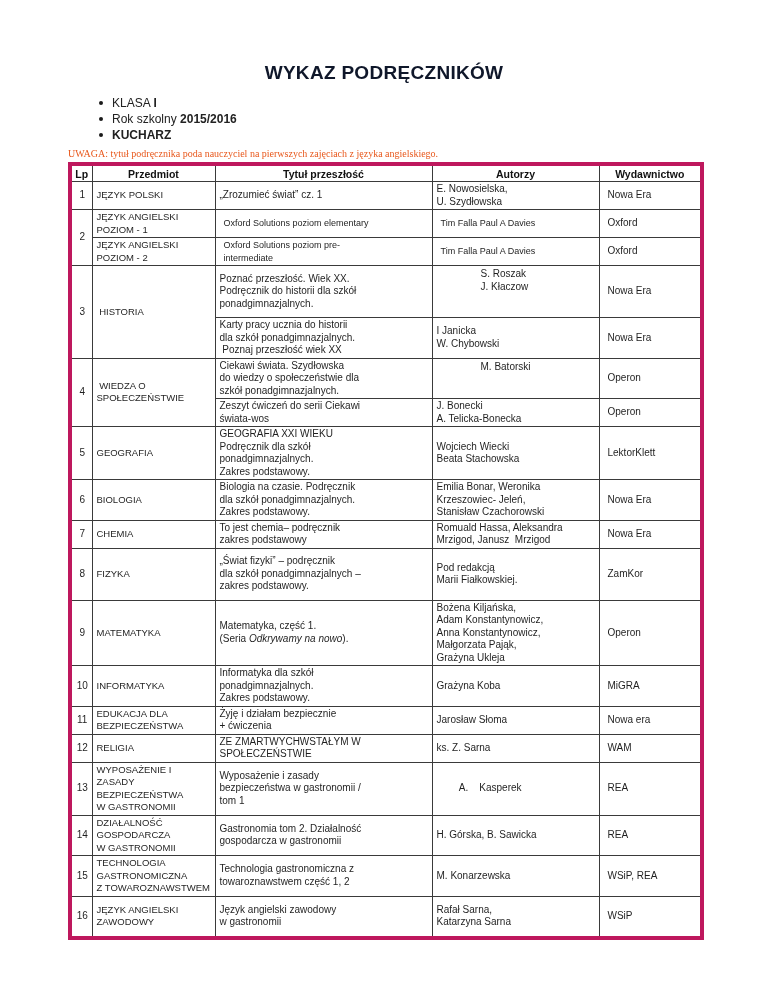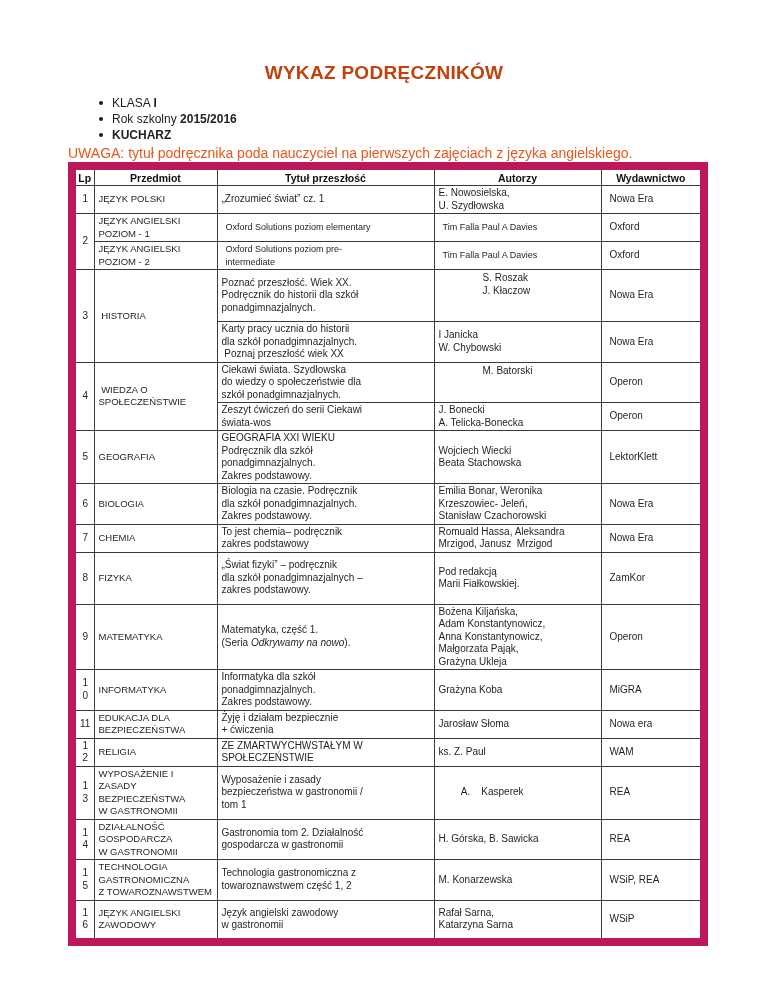--- a/index.html
+++ b/index.html
@@ -4,41 +4,41 @@
 <style>
   html,body { margin:0; padding:0; }
   body {
     width:768px; height:994px; background:#ffffff;
     font-family:"Liberation Sans", sans-serif; color:#1f1f1f;
     overflow:hidden;
   }
   .page { padding:0 68px; box-sizing:border-box; width:768px; }
   .doc-title {
     margin:62px 0 7px 0; text-align:center;
-    font-size:19px; font-weight:bold; letter-spacing:.3px; color:#c2410c;
+    font-size:19px; font-weight:bold; letter-spacing:.3px; color:#0f172a;
     line-height:21px;
   }
   .bullets { list-style:none; margin:12px 0 0 31px; padding:0; }
   .bullets li {
     position:relative; padding-left:13px;
     font-size:12px; line-height:16px; color:#222;
   }
   .bullet-dot {
     position:absolute; left:0; top:6px; width:4px; height:4px;
     background:#1a1a1a; border-radius:50%;
   }
   .bullets .b { font-weight:bold; }
   .notice {
-    font-family:Liberation Sans, sans-serif;
-    color:#e8581c; font-size:14px; line-height:15px;
+    font-family:Liberation Serif, serif;
+    color:#e8581c; font-size:10px; line-height:15px;
     margin:3px 0 1px 0;
   }
   table.books {
     border-collapse:collapse; table-layout:fixed; width:632px;
-    border:8px solid #be185d; margin-top:1px;
+    border:4px solid #be185d; margin-top:1px;
   }
   .books th, .books td { border:1px solid #3a3a3a; }
   .books th {
     font-size:10.5px; font-weight:bold; text-align:center;
     padding:1px 2px; height:13px; color:#111;
   }
   .books td {
     font-size:10px; line-height:12.5px; padding:1px 3px 1px 4px;
     vertical-align:middle; white-space:pre-wrap; color:#1f1f1f;
     word-wrap:break-word;
@@ -206,21 +206,21 @@
           <td class="title">Żyję i działam bezpiecznie
 + ćwiczenia</td>
           <td class="authors">Jarosław Słoma</td>
           <td class="publisher">Nowa era</td>
         </tr>
         <tr style="height: 27px;">
           <td class="lp">12</td>
           <td class="subject">RELIGIA</td>
           <td class="title">ZE ZMARTWYCHWSTAŁYM W
 SPOŁECZEŃSTWIE</td>
-          <td class="authors">ks. Z. Paul</td>
+          <td class="authors">ks. Z. Sarna</td>
           <td class="publisher">WAM</td>
         </tr>
         <tr style="height: 39px;">
           <td class="lp">13</td>
           <td class="subject">WYPOSAŻENIE I ZASADY
 BEZPIECZEŃSTWA
 W GASTRONOMII</td>
           <td class="title">Wyposażenie i zasady
 bezpieczeństwa w gastronomii /
 tom 1</td>

